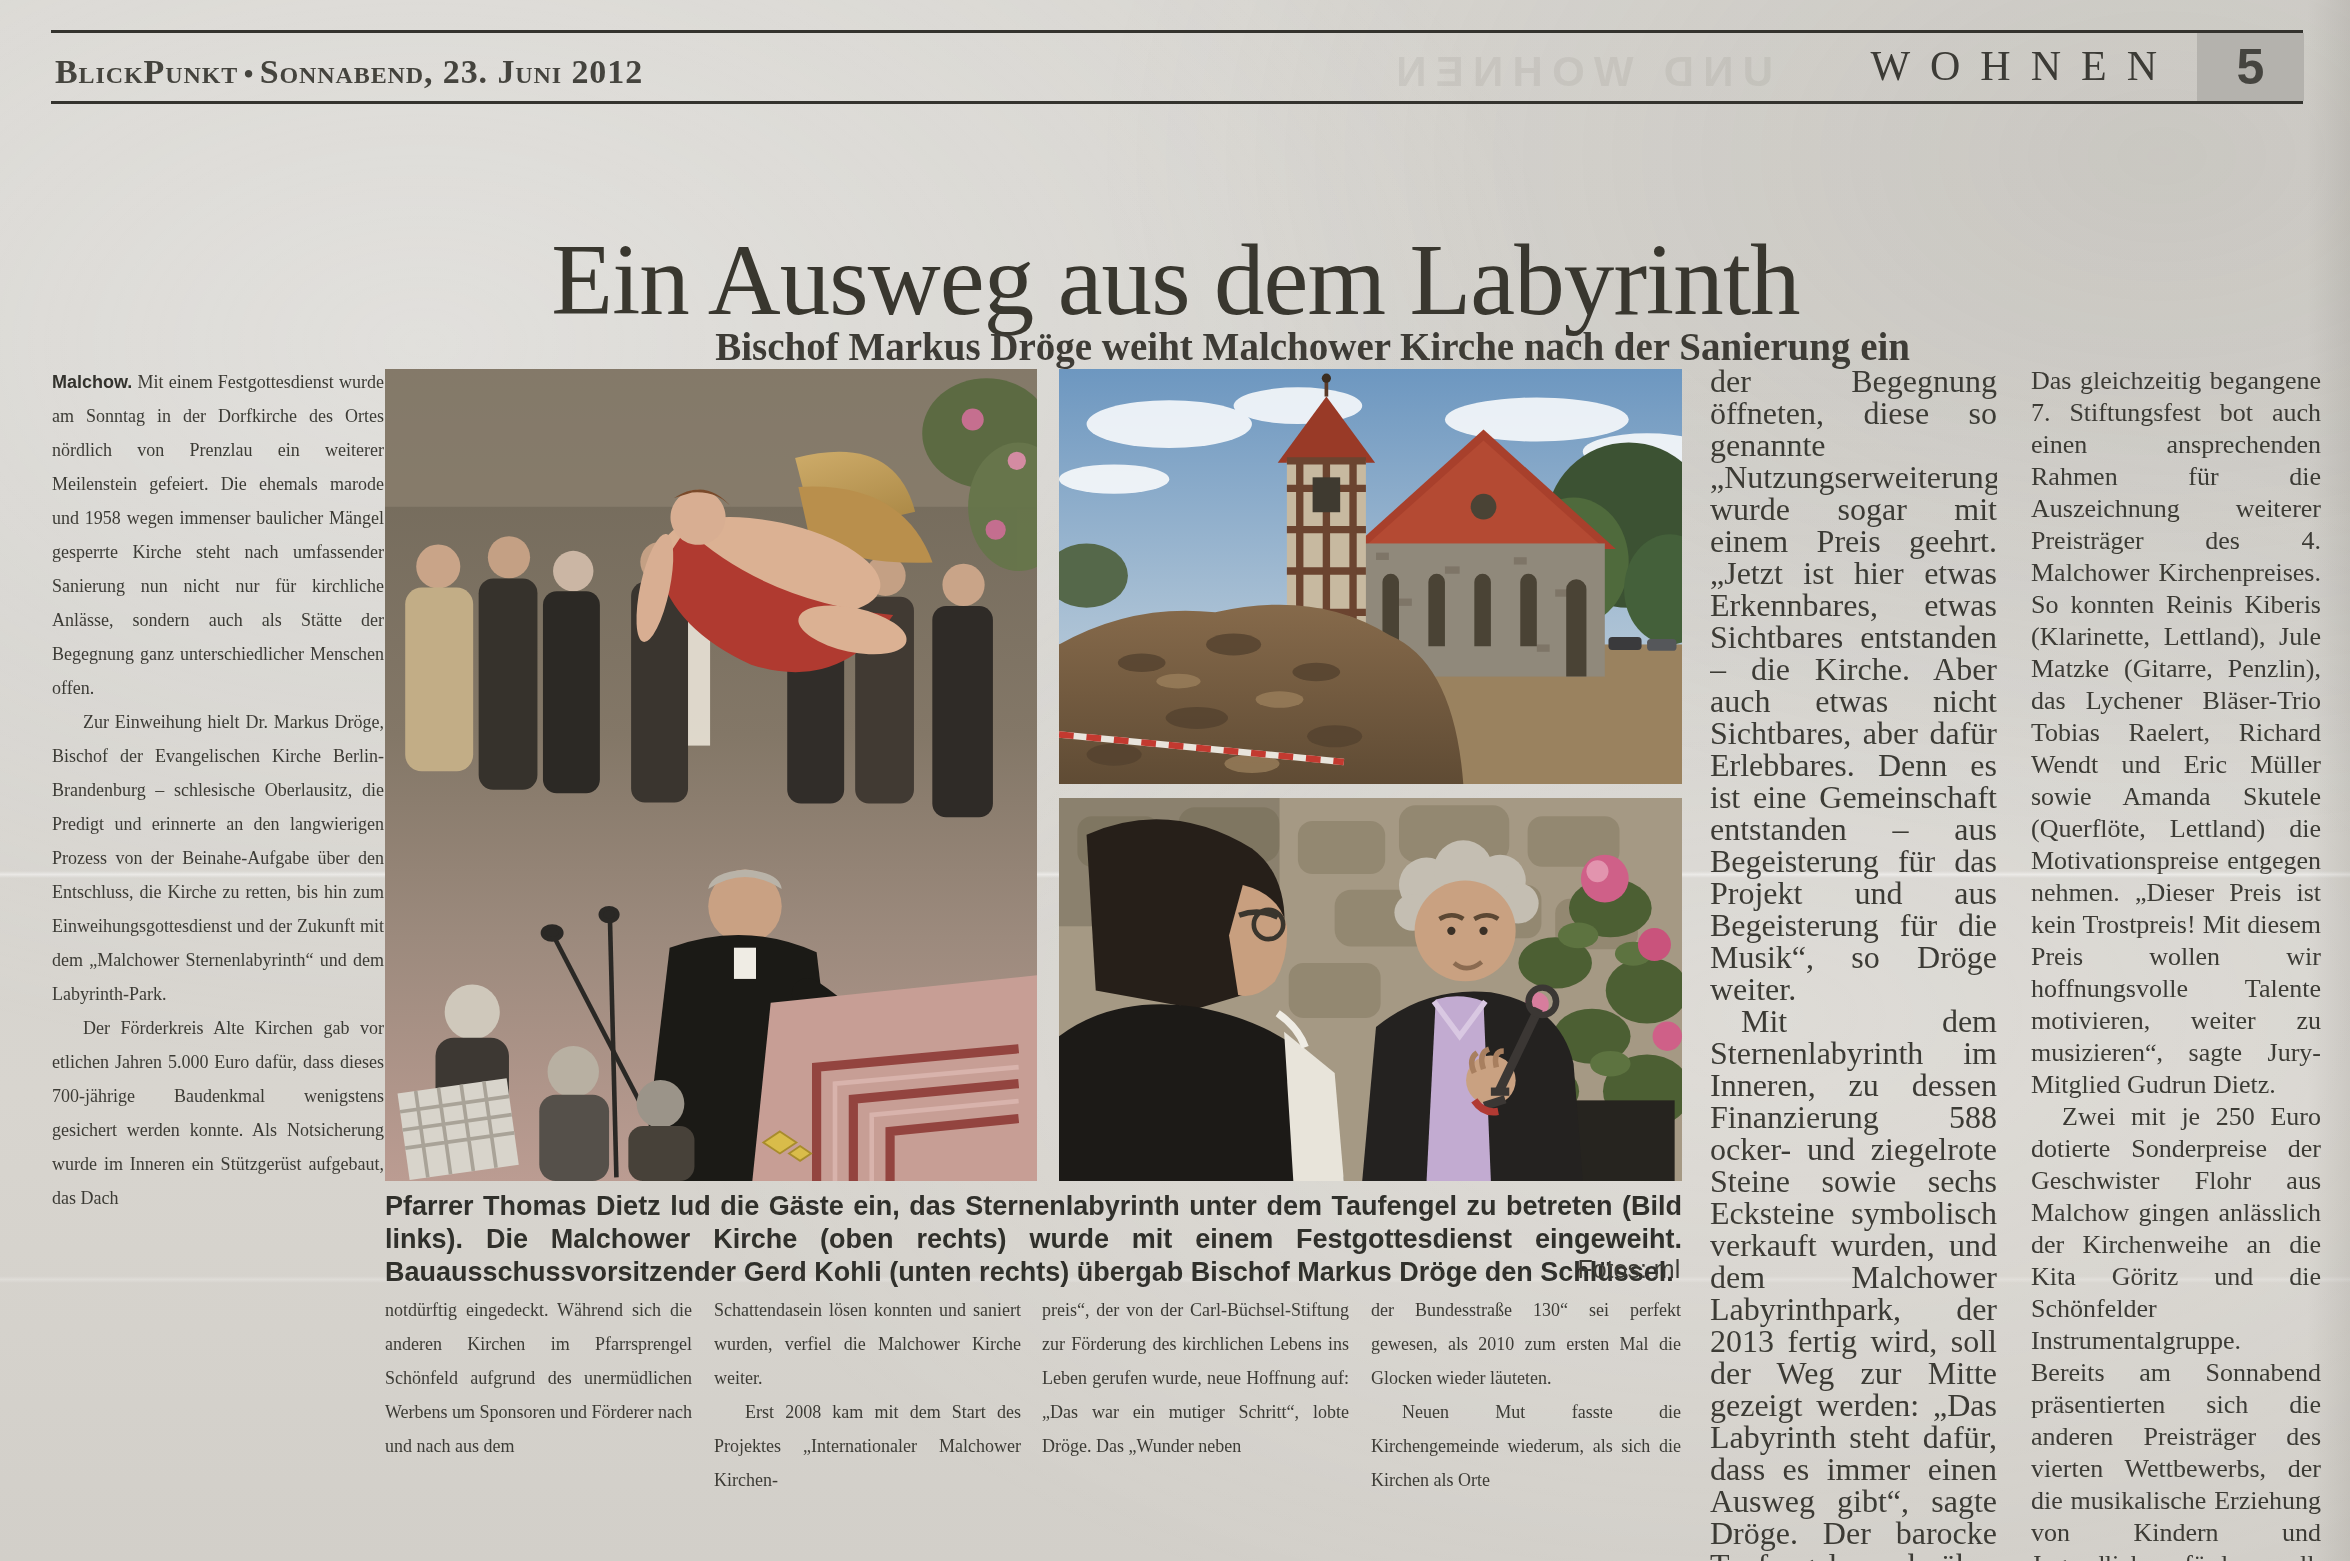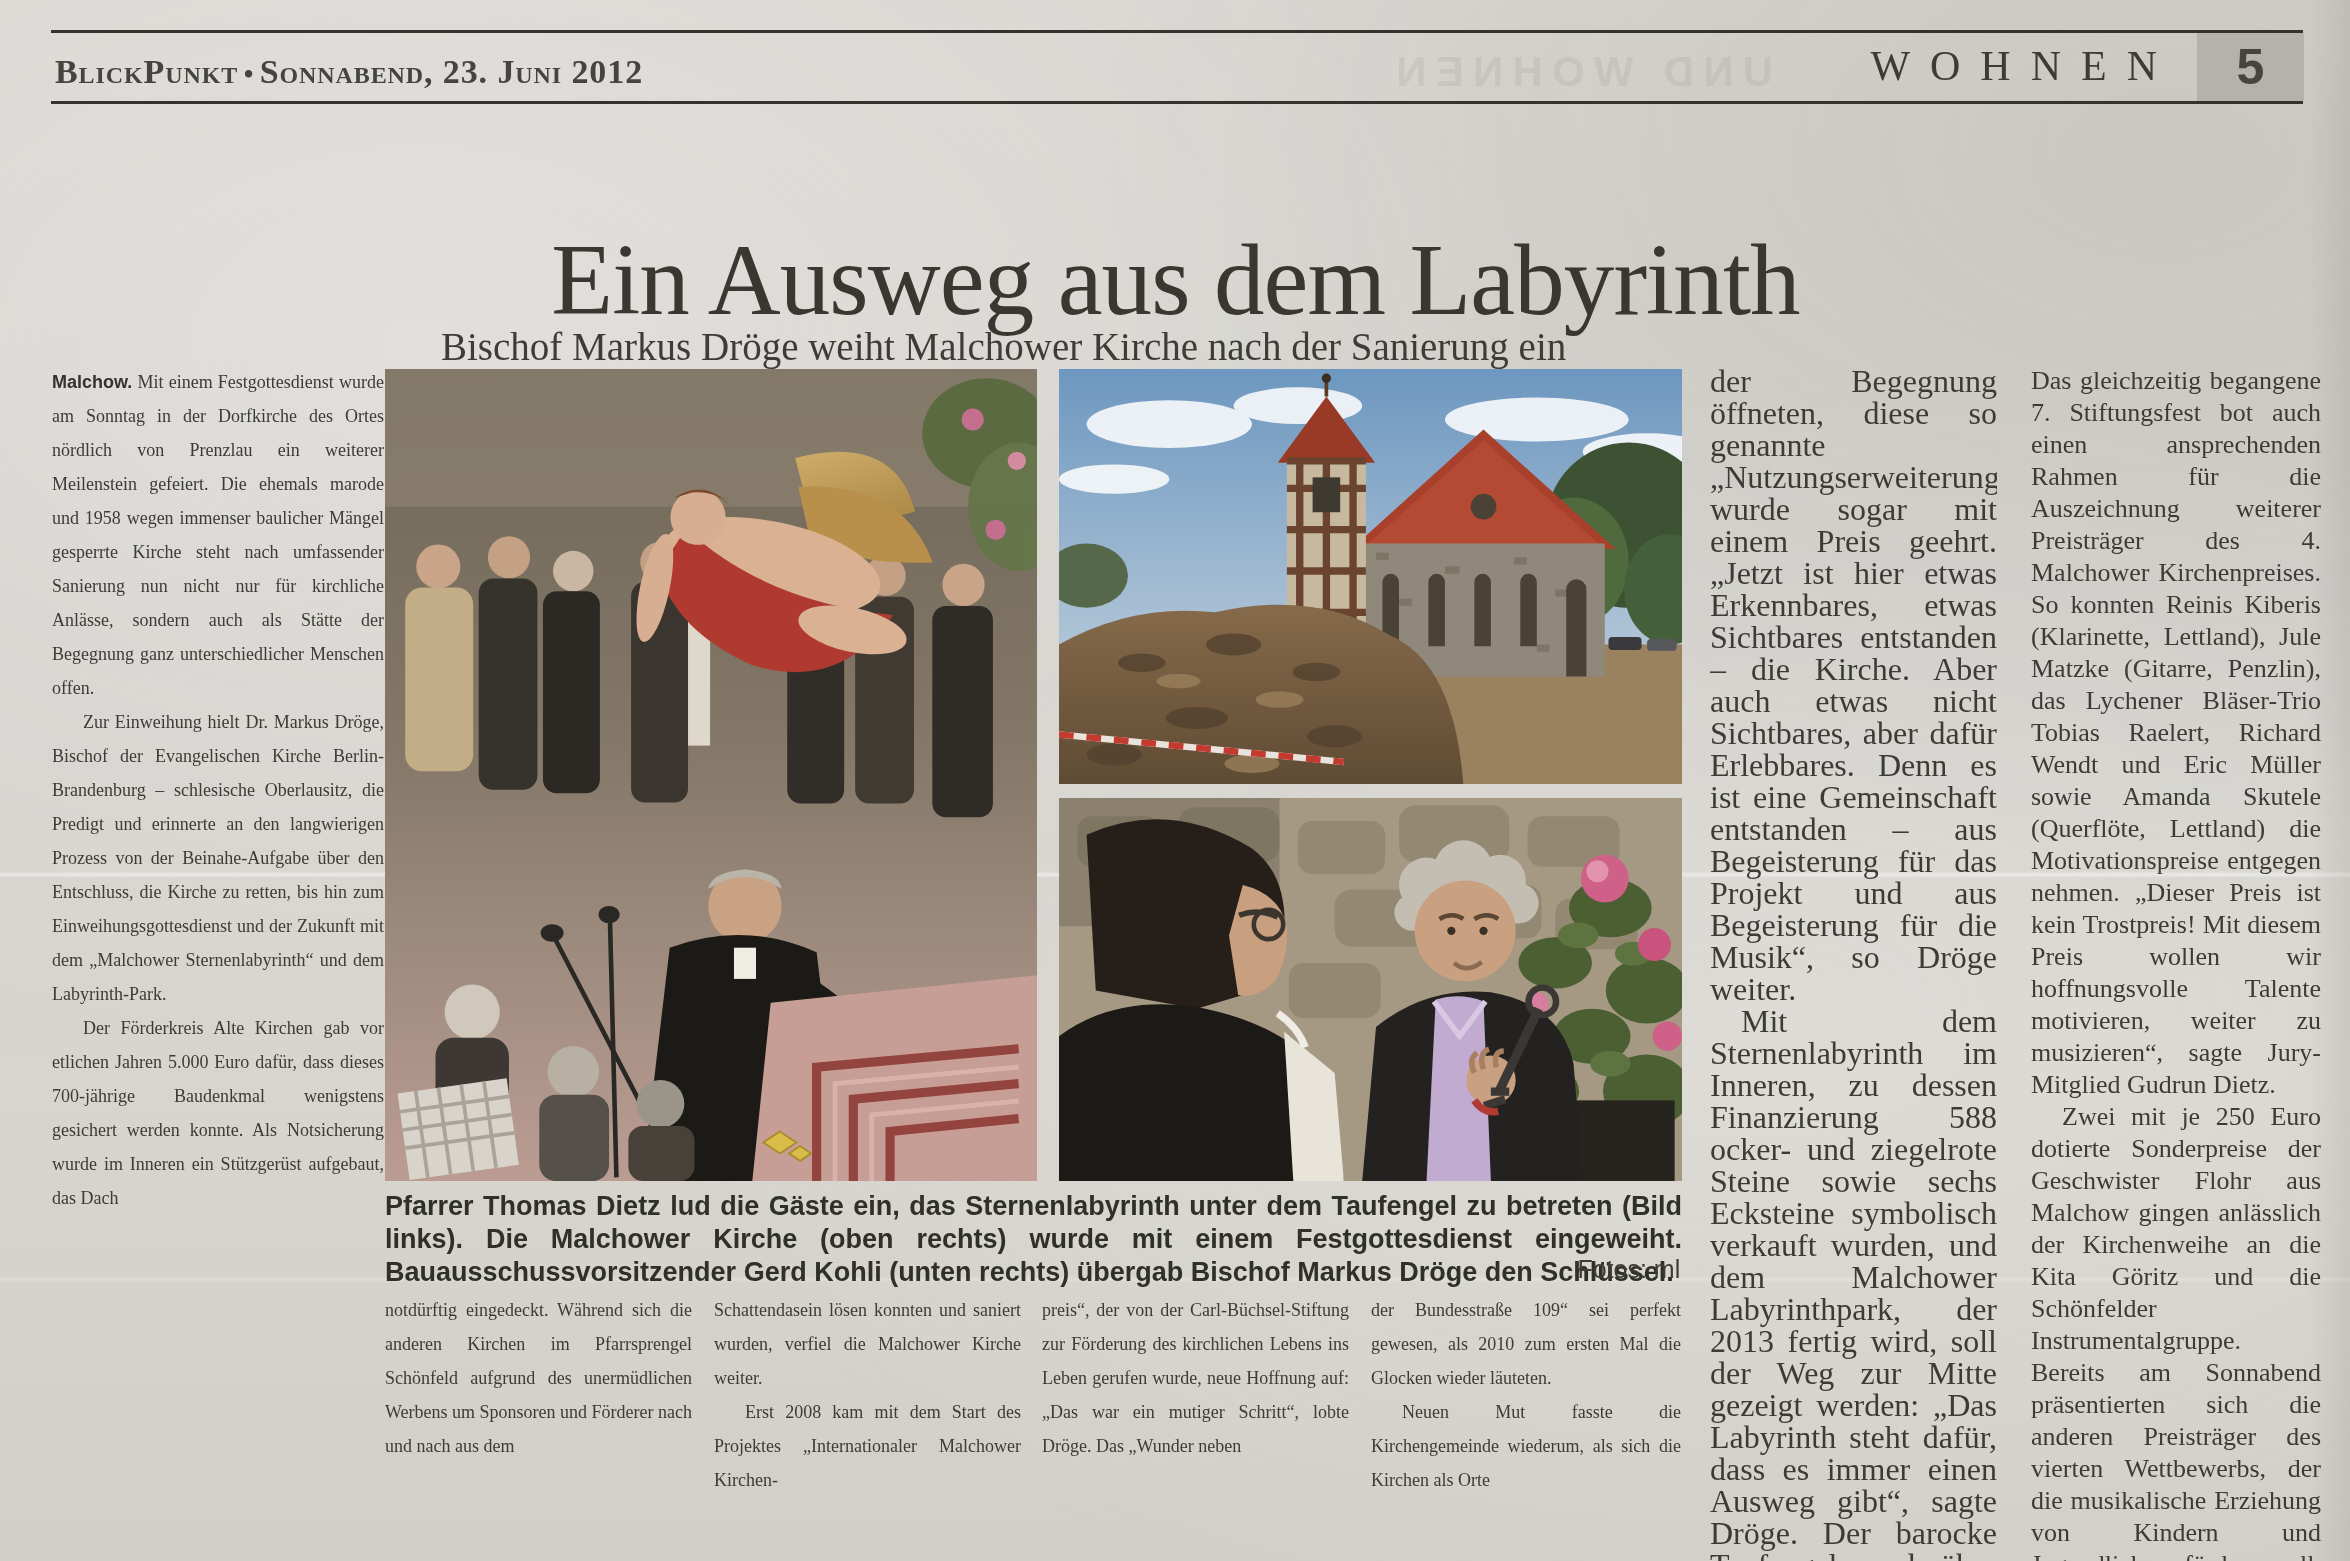--- a/index.html
+++ b/index.html
@@ -43,21 +43,21 @@
   }
 
   
   .headline{
     position:absolute;left:257px;top:158px;width:1837px;
     text-align:center;font-size:101px;line-height:108px;color:#39372f;
     letter-spacing:-0.9px;font-weight:400;
   }
   .subhead{
     position:absolute;left:441px;top:292px;width:1469px;
-    text-align:left;font-size:39px;color:#3e3c36;font-weight:400;
+    text-align:right;font-size:39px;color:#3e3c36;font-weight:700;
   }
 
   
   .bodycol{
     position:absolute;text-align:justify;
     font-size:18px;line-height:34px;color:#3c3b35;
     overflow:hidden;
   }
   .bodycol p{margin:0;}
   .bodycol p.indent{text-indent:31px;}
@@ -402,21 +402,21 @@
   <p>notdürftig eingedeckt. Während sich die anderen Kirchen im Pfarrsprengel Schönfeld aufgrund des unermüdlichen Werbens um Sponsoren und Förderer nach und nach aus dem</p>
 </div>
 <div class="bodycol" id="bcol-1">
   <p>Schattendasein lösen konnten und saniert wurden, verfiel die Malchower Kirche weiter.</p>
   <p class="indent">Erst 2008 kam mit dem Start des Projektes „Internationaler Malchower Kirchen-</p>
 </div>
 <div class="bodycol" id="bcol-2">
   <p>preis“, der von der Carl-Büchsel-Stiftung zur Förderung des kirchlichen Lebens ins Leben gerufen wurde, neue Hoffnung auf: „Das war ein mutiger Schritt“, lobte Dröge. Das „Wunder neben</p>
 </div>
 <div class="bodycol" id="bcol-3">
-  <p>der Bundesstraße 109“ sei perfekt gewesen, als 2010 zum ersten Mal die Glocken wieder läuteten.</p>
+  <p>der Bundesstraße 130“ sei perfekt gewesen, als 2010 zum ersten Mal die Glocken wieder läuteten.</p>
   <p class="indent">Neuen Mut fasste die Kirchengemeinde wiederum, als sich die Kirchen als Orte</p>
 </div>
 
 <div class="bodycol" id="rcol-1">
   <p>der Begegnung öffneten, diese so genannte „Nutzungserweiterung“ wurde sogar mit einem Preis geehrt. „Jetzt ist hier etwas Erkennbares, etwas Sichtbares entstanden – die Kirche. Aber auch etwas nicht Sichtbares, aber dafür Erlebbares. Denn es ist eine Gemeinschaft entstanden – aus Begeisterung für das Projekt und aus Begeisterung für die Musik“, so Dröge weiter.</p>
   <p class="indent">Mit dem Sternenlabyrinth im Inneren, zu dessen Finanzierung 588 ocker- und ziegelrote Steine sowie sechs Ecksteine symbolisch verkauft wurden, und dem Malchower Labyrinthpark, der 2013 fertig wird, soll der Weg zur Mitte gezeigt werden: „Das Labyrinth steht dafür, dass es immer einen Ausweg gibt“, sagte Dröge. Der barocke Taufengel darüber symbolisiere, dass „immer jemand an unserer Seite“ ist.</p>
   <p class="indent">Mit dem Bemühen um die Sanierung des Kleinods habe die Kirchgemeinde den Mut bewiesen, dass sich Grenzen überwinden lassen: „Gäbe es diese Kirche nicht, wären sich viele von Ihnen vielleicht gar nicht begegnet.“</p>
 </div>
 <div class="bodycol" id="rcol-2">
   <p>Das gleichzeitig begangene 7. Stiftungsfest bot auch einen ansprechenden Rahmen für die Auszeichnung weiterer Preisträger des 4. Malchower Kirchenpreises. So konnten Reinis Kiberis (Klarinette, Lettland), Jule Matzke (Gitarre, Penzlin), das Lychener Bläser-Trio Tobias Raelert, Richard Wendt und Eric Müller sowie Amanda Skutele (Querflöte, Lettland) die Motivationspreise entgegen nehmen. „Dieser Preis ist kein Trostpreis! Mit diesem Preis wollen wir hoffnungsvolle Talente motivieren, weiter zu musizieren“, sagte Jury-Mitglied Gudrun Dietz.</p>

